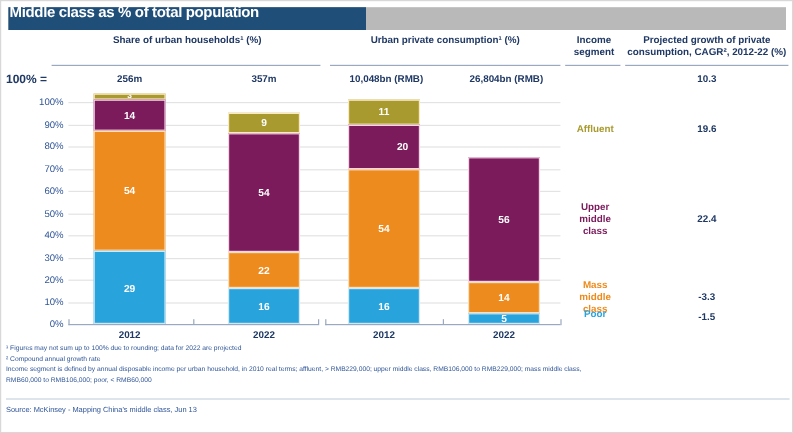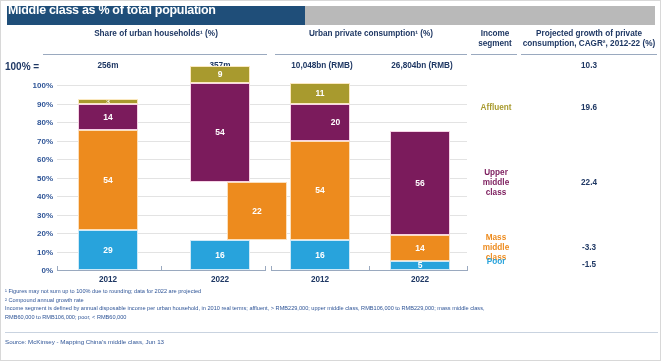--- a/index.html
+++ b/index.html
@@ -114,21 +114,21 @@
     top: 84px;
     width: 661px;
     height: 186px;
   }
   .ytick {
     position: absolute;
     left: 4px;
     width: 48px;
     text-align: right;
     font-size: 8px;
-    font-weight: bold;
+    font-weight: normal;
     color: #2F5597;
     transform: translateY(-50%);
   }
   .gridline {
     position: absolute;
     left: 56px;
     width: 410px;
     height: 0;
     border-top: 1px solid #e3e3e3;
   }
@@ -311,26 +311,26 @@
     <div class="axis-cap" id="cap-l1"></div>
     <div class="axis-cap" id="cap-r0"></div>
     <div class="axis-cap" id="cap-r1"></div>
     <div class="axis-tick" id="tick-l"></div>
     <div class="axis-tick" id="tick-r"></div>
 
     <div class="bar" id="bar-0">
         <div class="seg seg-affluent" style="height: 5.55px; font-size: 7px;">3</div>
         <div class="seg seg-upper" style="height: 25.9px;">14</div>
         <div class="seg seg-mass" style="height: 99.9px;">54</div>
-        <div class="seg seg-poor" style="height: 40px;">29</div>
+        <div class="seg seg-poor" style="height: 61px;">29</div>
       </div>
     <div class="bar" id="bar-1">
         <div class="seg seg-affluent" style="height: 16.65px;">9</div>
         <div class="seg seg-upper" style="height: 99.9px;">54</div>
-        <div class="seg seg-mass" style="height: 58px; margin-left: 37px;">22</div>
+        <div class="seg seg-mass" style="height: 30px;">22</div>
         <div class="seg seg-poor" style="height: 29.6px;">16</div>
       </div>
     <div class="bar" id="bar-2">
         <div class="seg seg-affluent" style="height: 20.35px;">11</div>
         <div class="seg seg-upper" style="height: 37px; padding-left: 31px;">20</div>
         <div class="seg seg-mass" style="height: 99.9px;">54</div>
         <div class="seg seg-poor" style="height: 29.6px;">16</div>
       </div>
     <div class="bar" id="bar-3">
         <div class="seg seg-upper" style="height: 103.6px;">56</div>

